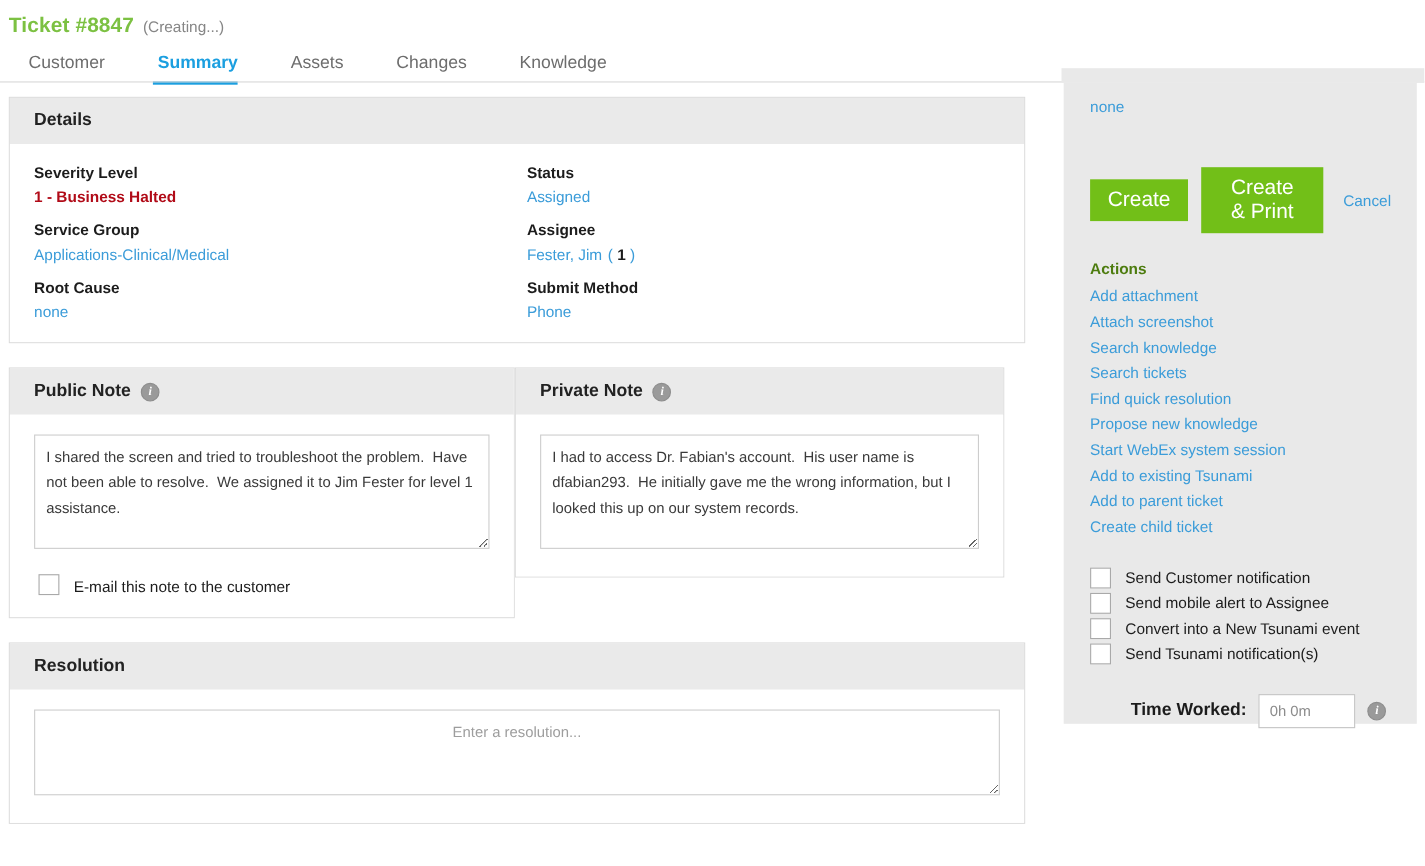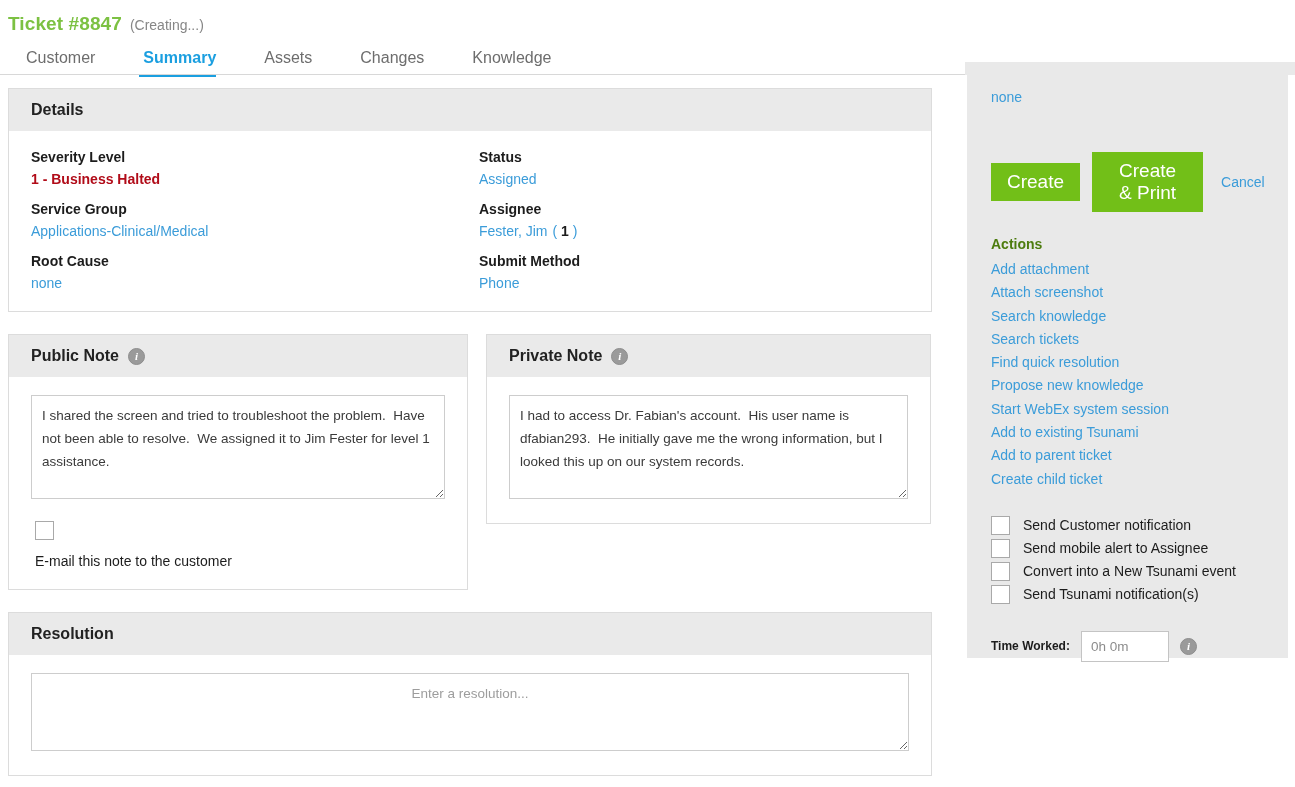--- a/index.html
+++ b/index.html
@@ -51,34 +51,34 @@
   
   .details-grid { display:grid; grid-template-columns: 448px 1fr; row-gap:14px; }
   .field { }
   .field-label { font-size:14px; font-weight:bold; color:#1c1c1c; margin-bottom:6px; }
   .field-value { font-size:14px; color:#3b9cd9; }
   .field-value.sev { color:#b10b18; font-weight:bold; }
   .assignee-count { color:#3b9cd9; margin-left:5px; }
   .assignee-count b { color:#1c1c1c; }
 
   
-  .notes-row { display:flex; gap:18px; align-items:flex-start; }
+  .notes-row { display:flex; align-items:flex-start; }
   .note-card { width:460px; }
   .note-card.private { width:445px; }
 
   textarea {
     width:100%; border:1px solid #cdcdcd; background:#fff;
     font-family:"Liberation Sans", sans-serif; font-size:13.5px; color:#3a3a3a;
     padding:8px 10px; line-height:1.72; resize:vertical; outline:none;
   }
   textarea::placeholder { color:#9d9d9d; }
   .ta-note { height:104px; }
   .ta-res { height:78px;text-align:center; }
 
-  .checkline { display:flex; align-items:flex-start; margin-top:18px; gap:13px; padding-left:4px;flex-direction:column; }
+  .checkline { display:flex; align-items:flex-end; margin-top:18px; gap:13px; padding-left:4px; }
   .cbox {
     width:19px; height:19px; background:#fff; border:1px solid #a9a9a9;
     flex:0 0 auto; cursor:pointer;
   }
   .checkline-label { font-size:14px; color:#1c1c1c; }
 
   
   .sidebar {
     position:absolute; left:967px; top:75px; width:321px; height:583px;
     background:#e9e9e9; padding:14px 24px 0 24px;
@@ -93,21 +93,21 @@
   .link-cancel { font-size:14px; color:#3b9cd9; cursor:pointer; margin-left:6px; }
 
   .actions-title { font-size:14px; font-weight:bold; color:#4d7c0f; margin-top:24px; margin-bottom:6px; }
   .action-link { display:block; font-size:14px; color:#3b9cd9; line-height:23.3px; cursor:pointer; }
 
   .side-checks { margin-top:25px; display:flex; flex-direction:column; gap:4px; }
   .side-check { display:flex; align-items:center; gap:13px; }
   .side-check .lbl { font-size:14px; color:#1c1c1c; }
 
   .time-row { display:flex; align-items:center; gap:11px; margin-top:27px; }
-  .time-label { font-size:12px; font-weight:bold; color:#1c1c1c; }
+  .time-label { font-size:16px; font-weight:bold; color:#1c1c1c;margin-left:37px; }
   .time-input {
     width:88px; padding:7px 9px; border:1px solid #c4c4c4; background:#fff;
     font-family:"Liberation Sans", sans-serif; font-size:13.5px; color:#8c8c8c; outline:none;
   }
   .time-input::placeholder { color:#8c8c8c; }
 </style>
 </head>
 <body>
 
 <div class="page">

